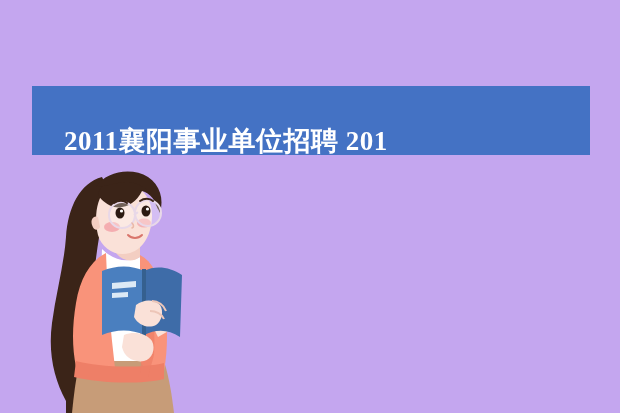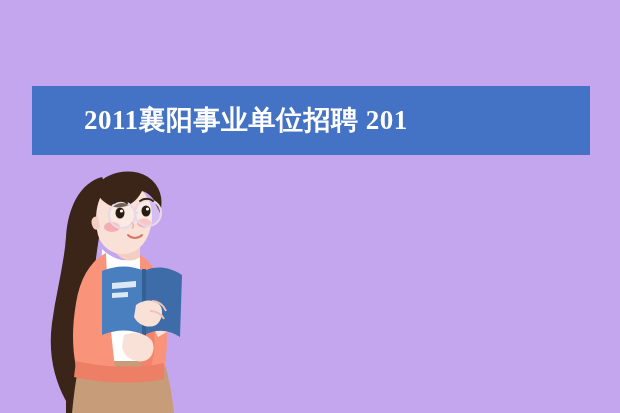--- a/index.html
+++ b/index.html
@@ -20,23 +20,23 @@
     overflow: hidden;
   }
   .title-banner {
     position: absolute;
     left: 32px;
     top: 86px;
     width: 558px;
     height: 69px;
     background: #4472c4;
     display: flex;
-    align-items: center;
+    align-items: flex-end;
     box-sizing: border-box;
-    padding-left: 52px;
+    padding-left: 32px;
   }
   .title-text {
     color: #ffffff;
     font-size: 27px;
     font-weight: bold;
     letter-spacing: 0.5px;
     white-space: nowrap;
     line-height: 1;
     font-family: "Liberation Serif", "DejaVu Serif", serif;
   }

